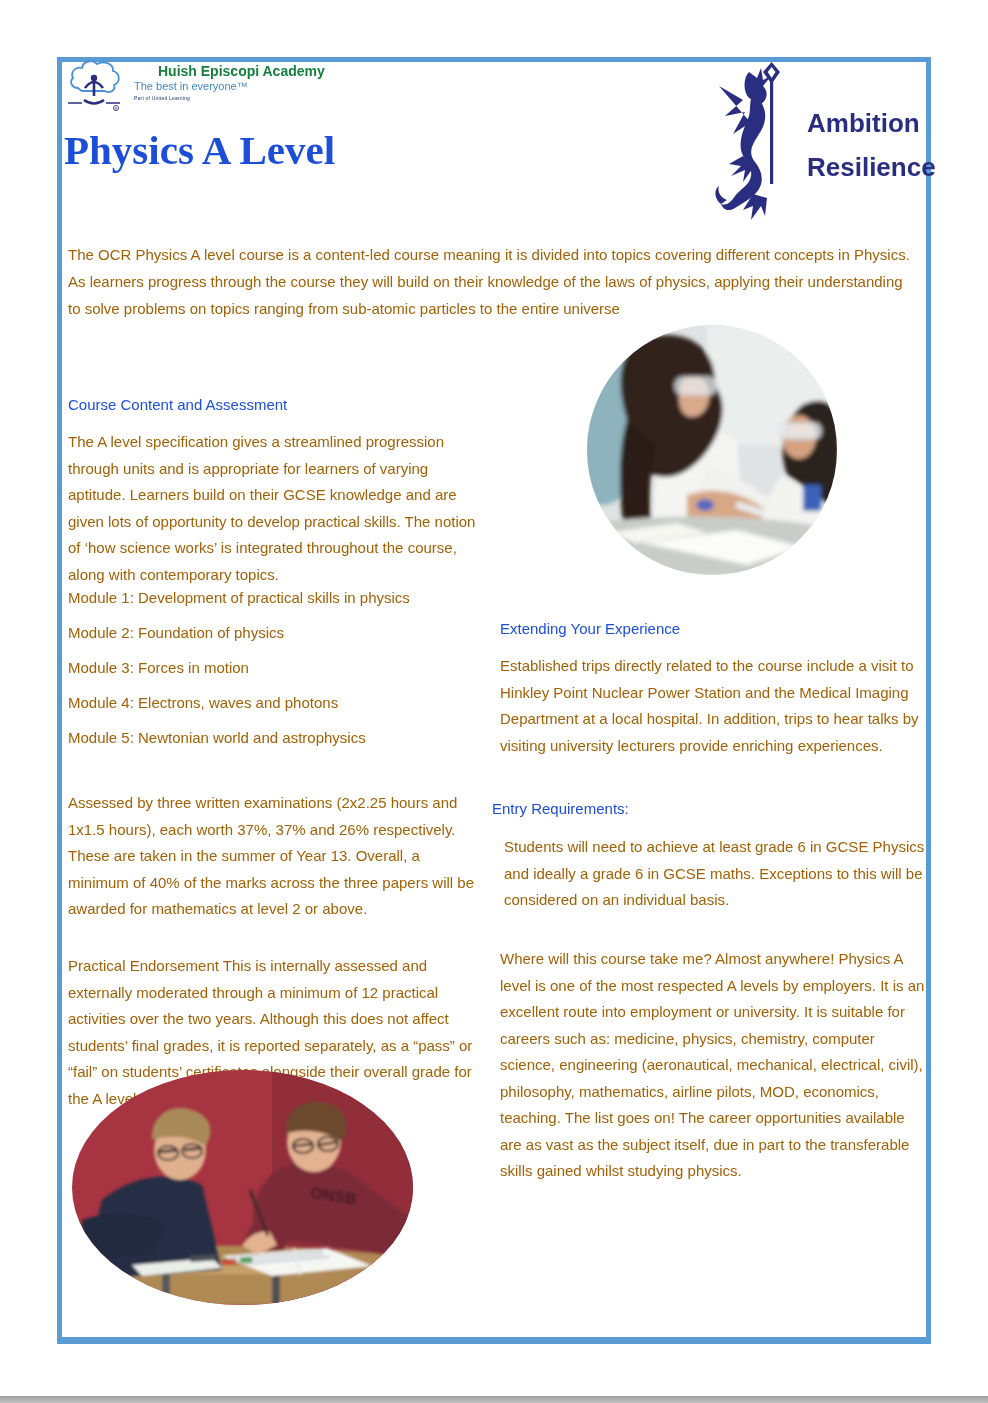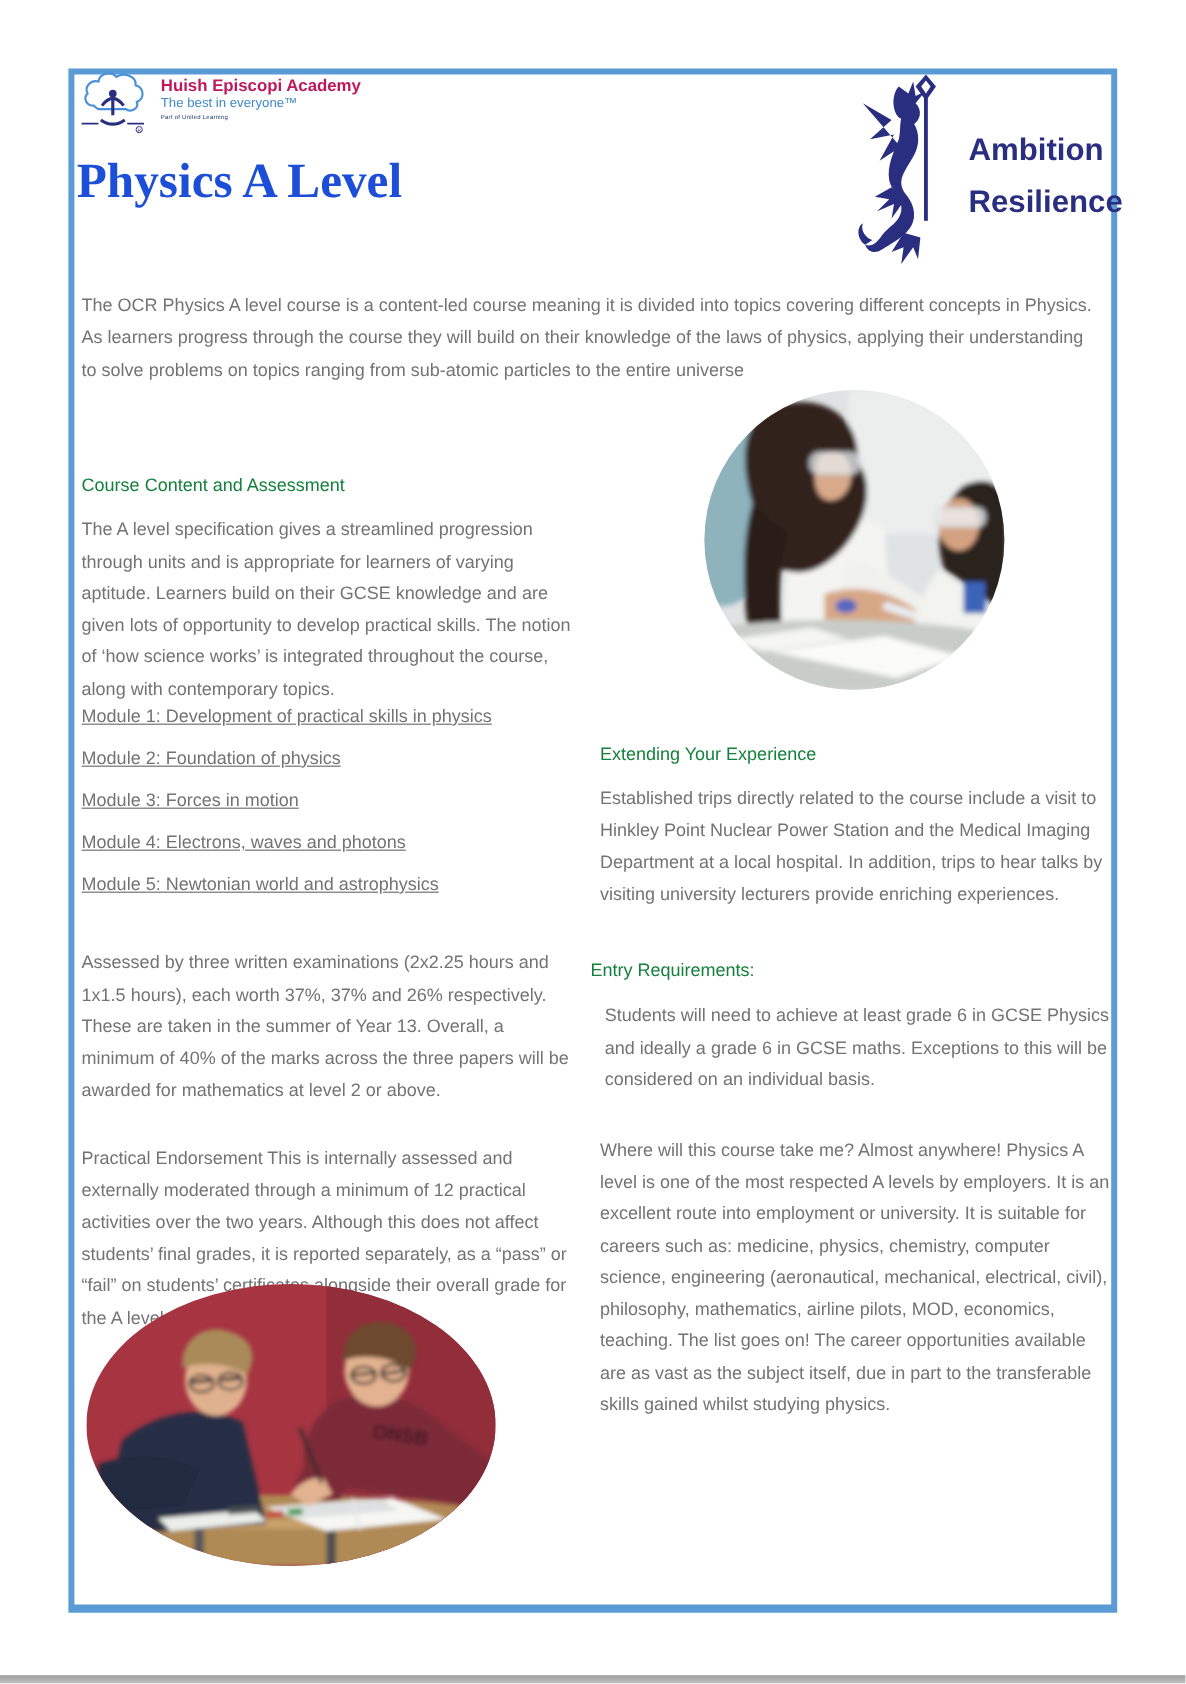--- a/index.html
+++ b/index.html
@@ -9,36 +9,36 @@
   }
   .frame{
     position:absolute;left:57px;top:57px;width:874px;height:1287px;
     box-sizing:border-box;border:5px solid #5b9bd5;border-bottom-width:7px;
     background:#ffffff;
   }
   .abs{position:absolute;}
   
   .logo-wrap{left:64px;top:58px;display:flex;align-items:flex-start;}
   .logo-text{margin-left:8px;padding-top:6px;line-height:1.05;}
-  .logo-name{font-size:14px;font-weight:bold;color:#be185d;}
+  .logo-name{font-size:14px;font-weight:bold;color:#15803d;margin-left:24px;}
   .logo-tagline{font-size:11px;color:#3f88c5;margin-top:2px;}
   .logo-sub{font-size:5px;color:#1f3a70;margin-top:4px;letter-spacing:.2px;}
   
   .values-wrap{left:713px;top:60px;display:flex;align-items:center;}
   .values-text{margin-left:10px;font-size:26px;font-weight:bold;color:#2a2e80;line-height:44px;}
   
   .page-heading{left:64px;top:126px;font-size:41px;font-weight:bold;color:#1d4ed8;letter-spacing:0px;font-family:Liberation Serif, serif;}
   
-  .bodytext{font-size:15px;line-height:26.5px;color:#737373;}
-  .sectiontitle{font-size:15px;color:#15803d;}
+  .bodytext{font-size:15px;line-height:26.5px;color:#a16207;}
+  .sectiontitle{font-size:15px;color:#1d4ed8;}
   .intro-par{left:68px;top:241px;width:848px;line-height:27px;}
   .course-title{left:68px;top:396px;}
   .course-intro{left:68px;top:429px;width:412px;}
   .modules{left:68px;top:585px;width:412px;}
-  .modules div{margin-bottom:8.5px;text-decoration:underline;}
+  .modules div{margin-bottom:8.5px;}
   .assessment{left:68px;top:790px;width:414px;}
   .practical{left:68px;top:920px;width:414px;margin-top:33px;}
   .extending-title{left:500px;top:620px;}
   .extending-body{left:500px;top:653px;width:424px;}
   .entry-title{left:492px;top:800px;}
   .entry-body{left:504px;top:834px;width:424px;}
   .careers{left:500px;top:946px;width:428px;}
   
   .lab-photo{left:587px;top:325px;width:250px;height:250px;}
   .study-photo{left:72px;top:1070px;width:341px;height:235px;}

